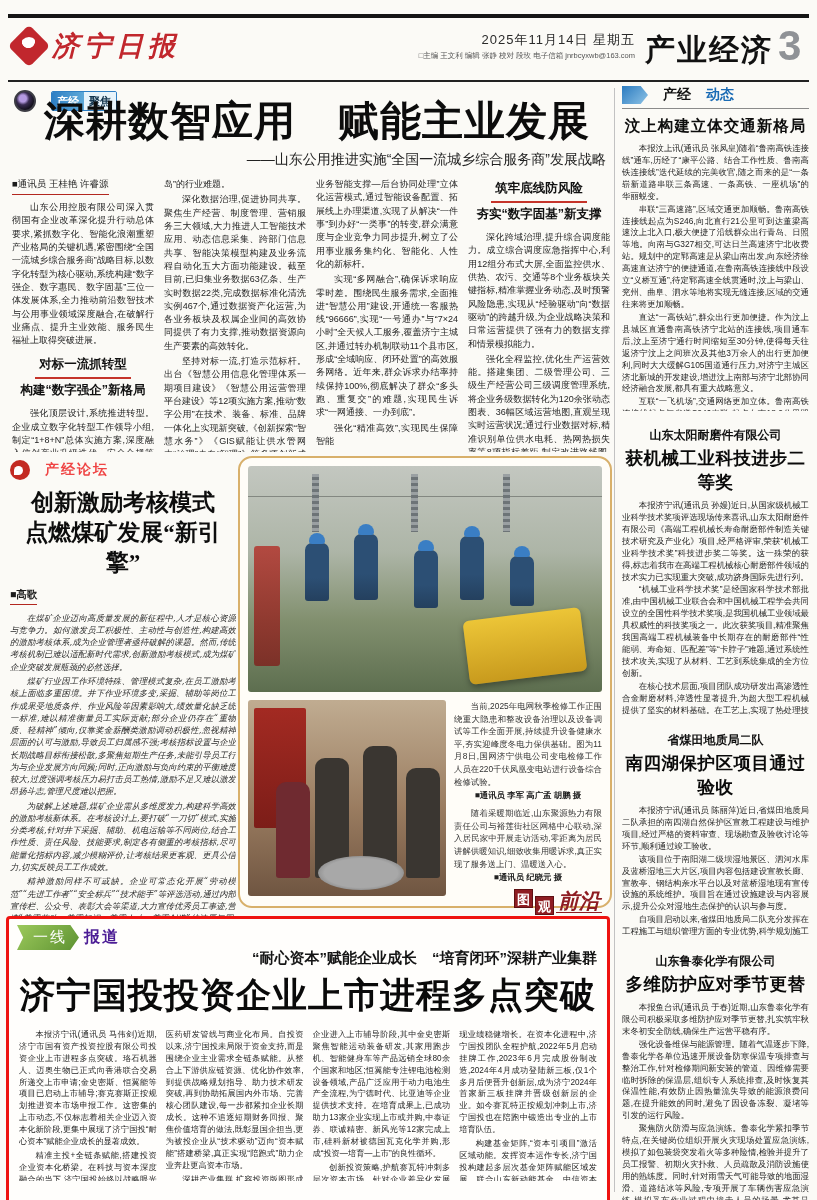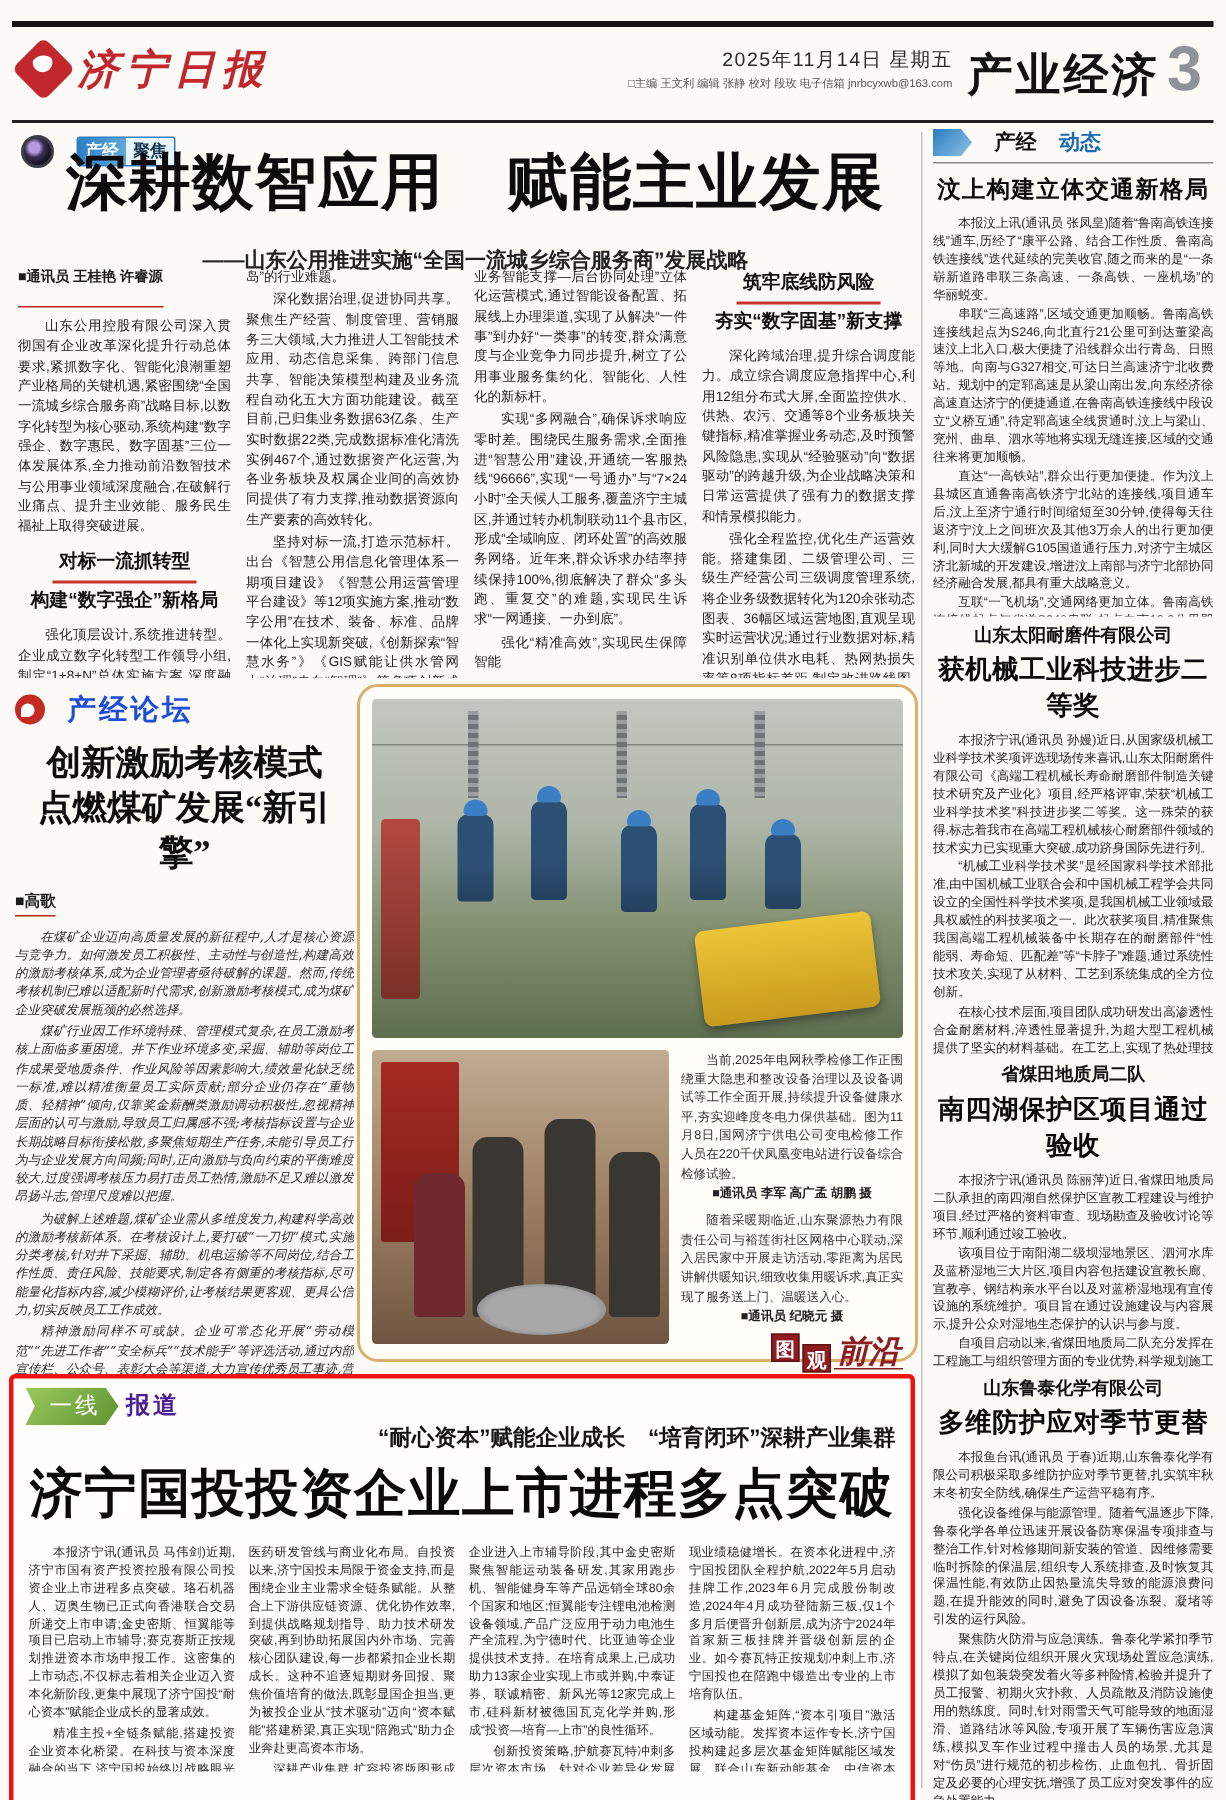--- a/index.html
+++ b/index.html
@@ -23,30 +23,30 @@
   .cam{width:22px;height:22px;border-radius:50%;background:radial-gradient(circle at 38% 36%,#b49ae0 0 22%,#3a2d52 40%,#15121f 70%);border:2px solid #3c3c44;flex:0 0 auto}
   .focus-pill{display:flex;font-size:11px;font-weight:bold;line-height:16px;border:1px solid #2e7fc4;border-radius:2px;overflow:hidden}
   .focus-pill .b1{background:linear-gradient(90deg,#2e7fc4,#5fa9d8);color:#fff;padding:1px 5px}
   .focus-pill .b2{background:#e8f4fb;color:#13344d;padding:1px 5px}
   .dyn-arrow{width:26px;height:18px;background:linear-gradient(135deg,#2b7bc0,#8ec3e6);clip-path:polygon(0 0,72% 0,100% 50%,72% 100%,0 100%);flex:0 0 auto}
   .dyn-pre{font-size:14px;font-weight:900;color:#111}
   .dyn-post{font-size:14px;font-weight:900;color:#1b6cb5}
   .dyn-rule{border-top:1px solid #8a8a8a;margin:4px 0 6px}
   .forum-icon{width:20px;height:20px;border-radius:50%;background:#c32a22;position:relative;flex:0 0 auto}
   .forum-icon:after{content:"";position:absolute;left:4px;top:6px;width:9px;height:9px;border-radius:50% 50% 50% 0;background:#fff}
-  .forum-label{font-size:19px;font-weight:900;color:#1d4ed8;letter-spacing:2px}
+  .forum-label{font-size:14px;font-weight:900;color:#ef4444;letter-spacing:2px}
   .ribbon{background:linear-gradient(135deg,#9cc95c,#5d9231);color:#fff;font-size:15px;font-weight:normal;padding:3px 12px 3px 16px;clip-path:polygon(0 0,86% 0,100% 50%,86% 100%,0 100%,10% 50%);letter-spacing:2px}
   .ribbon-post{font-size:16px;font-weight:900;color:#4c1d95;letter-spacing:2px}
   
   .focus-badge{position:absolute;left:14px;top:90px}
   .main-headline{position:absolute;left:28px;top:94px;width:578px;text-align:center;font-size:41px;font-weight:900;letter-spacing:1px;color:#0c0c0c;font-family:"Liberation Sans",sans-serif}
-  .main-deck{position:absolute;left:28px;top:165px;width:578px;text-align:center;font-size:14px;font-weight:bold;color:#222}
+  .main-deck{position:absolute;left:28px;top:151px;width:578px;text-align:right;font-size:14px;font-weight:normal;color:#222}
   .cols{position:absolute;left:12px;top:178px;width:598px;height:274px;display:flex;gap:10px;overflow:hidden}
   .col{width:142px;overflow:hidden}
-  .byline{font-size:9.5px;font-weight:bold;border-bottom:1.5px solid #b3271f;padding-bottom:13px;margin-bottom:6px;width:fit-content}
+  .byline{font-size:9.5px;font-weight:normal;border-bottom:1.5px solid #b3271f;padding-bottom:3px;margin-bottom:6px;width:fit-content}
   .para{font-size:9px;line-height:1.48;text-align:justify;text-indent:2em;color:#242424;margin:0 0 2px}
   .para-cont{font-size:9px;line-height:1.48;text-align:justify;color:#242424;margin:0 0 2px}
   .art-sub{text-align:center;font-weight:bold;font-size:12.5px;color:#111;margin:9px 0 8px;line-height:1.4}
   .red-line{width:96px;height:2px;background:#c5342a;margin:3px auto}
   
   .forum{position:absolute;left:10px;top:460px;width:226px;height:448px}
   .forum-title{font-family:"Liberation Serif",serif;font-weight:bold;font-size:23px;text-align:center;line-height:1.3;margin-top:8px;color:#0d0d0d}
   .forum-author{font-size:10.5px;font-weight:bold;border-bottom:1px solid #b3271f;width:fit-content;padding-bottom:2px;margin:10px 0 7px}
   .forum-body{height:312px;overflow:hidden}
   .fpara{font-family:"DejaVu Serif",serif;font-style:italic;font-size:8.4px;line-height:1.46;text-align:justify;text-indent:2em;color:#2a2a2a;margin:0 0 2px}
@@ -78,21 +78,21 @@
   .report-badge{position:absolute;left:8px;top:6px;display:flex;align-items:center;gap:5px}
   .kicker{text-align:right;font-size:15px;font-weight:bold;margin-top:26px;color:#151515}
   .report-headline{text-align:center;font-family:"Liberation Serif",serif;font-weight:900;font-size:35px;letter-spacing:1px;color:#0a0a0a;margin:4px 0 10px}
   .report-cols{display:flex;gap:9px;height:152px;overflow:hidden}
   .rcol{width:141px;overflow:hidden}
   .bpara{font-size:8.2px;line-height:1.45;text-align:justify;text-indent:2em;color:#262626;margin:0 0 2px}
   .bpara-cont{font-size:8.2px;line-height:1.45;text-align:justify;color:#262626;margin:0 0 2px}
   
   .rightcol{position:absolute;left:622px;top:86px;width:187px}
   .r-art-title{text-align:center;font-size:15.5px;font-weight:900;color:#0d0d0d;margin:7px 0 6px;letter-spacing:1px}
-  .r-kicker{text-align:center;font-size:12px;font-weight:bold;color:#111;margin-top:4px}
+  .r-kicker{text-align:center;font-size:12px;font-weight:bold;color:#111;margin-top:16px}
   .r-serif{text-align:center;font-family:"Liberation Serif",serif;font-weight:900;font-size:17.5px;color:#0a0a0a;margin:2px 0 6px;letter-spacing:.5px}
   .rbody{overflow:hidden}
   .rpara{font-size:8.4px;line-height:1.42;text-align:justify;text-indent:2em;color:#262626;margin:0 0 1px}
 </style>
 </head>
 <body>
 
 <div class="top-rule"></div>
 <div class="mast">
   <div class="diamond"></div>

